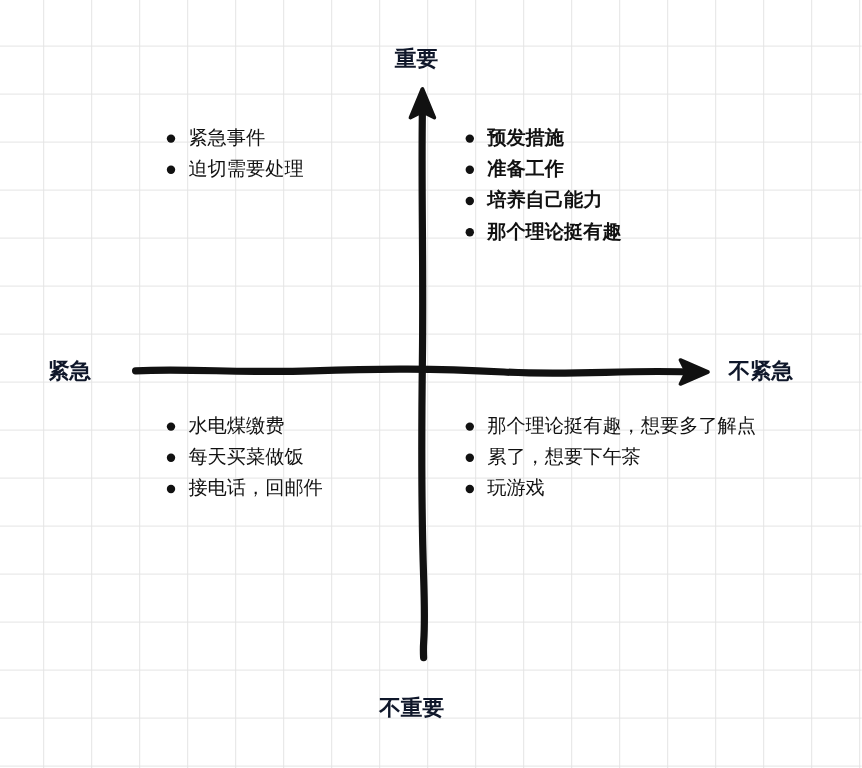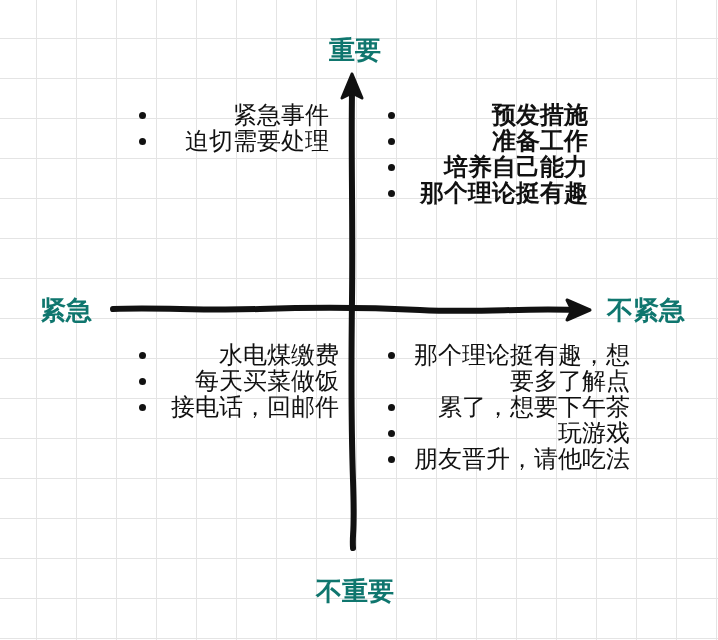--- a/index.html
+++ b/index.html
@@ -22,39 +22,38 @@
   }
   .axes {
     position: absolute;
     left: 0;
     top: 0;
     width: 718px;
     height: 640px;
   }
   .axis-label {
     position: absolute;
-    font-size: 26px;
+    font-size: 18px;
     font-weight: bold;
     line-height: 28px;
     white-space: nowrap;
-    color: #0f766e;
+    color: #0f172a;
   }
   .axis-label.top { left: 329px; top: 36px; }
   .axis-label.bottom { left: 316px; top: 565px; margin-top: 12px; }
   .axis-label.left { left: 40px; top: 296px; }
   .axis-label.right { left: 607px; top: 296px; }
 
   .quadrant {
     position: absolute;
     margin: 0;
     padding: 0;
     list-style: none;
-    font-size: 24px;
+    font-size: 16px;
     line-height: 26px;
-    text-align: right;
   }
   .quadrant li {
     position: relative;
     padding-left: 18px;
   }
   .quadrant li::before {
     content: "";
     position: absolute;
     left: 0;
     top: 10px;
@@ -100,14 +99,13 @@
 <ul class="quadrant q-bl">
   <li>水电煤缴费</li>
   <li>每天买菜做饭</li>
   <li>接电话，回邮件</li>
 </ul>
 
 <ul class="quadrant q-br">
   <li>那个理论挺有趣，想要多了解点</li>
   <li>累了，想要下午茶</li>
   <li>玩游戏</li>
-  <li>朋友晋升，请他吃法</li>
 </ul>
 
 </body></html>

